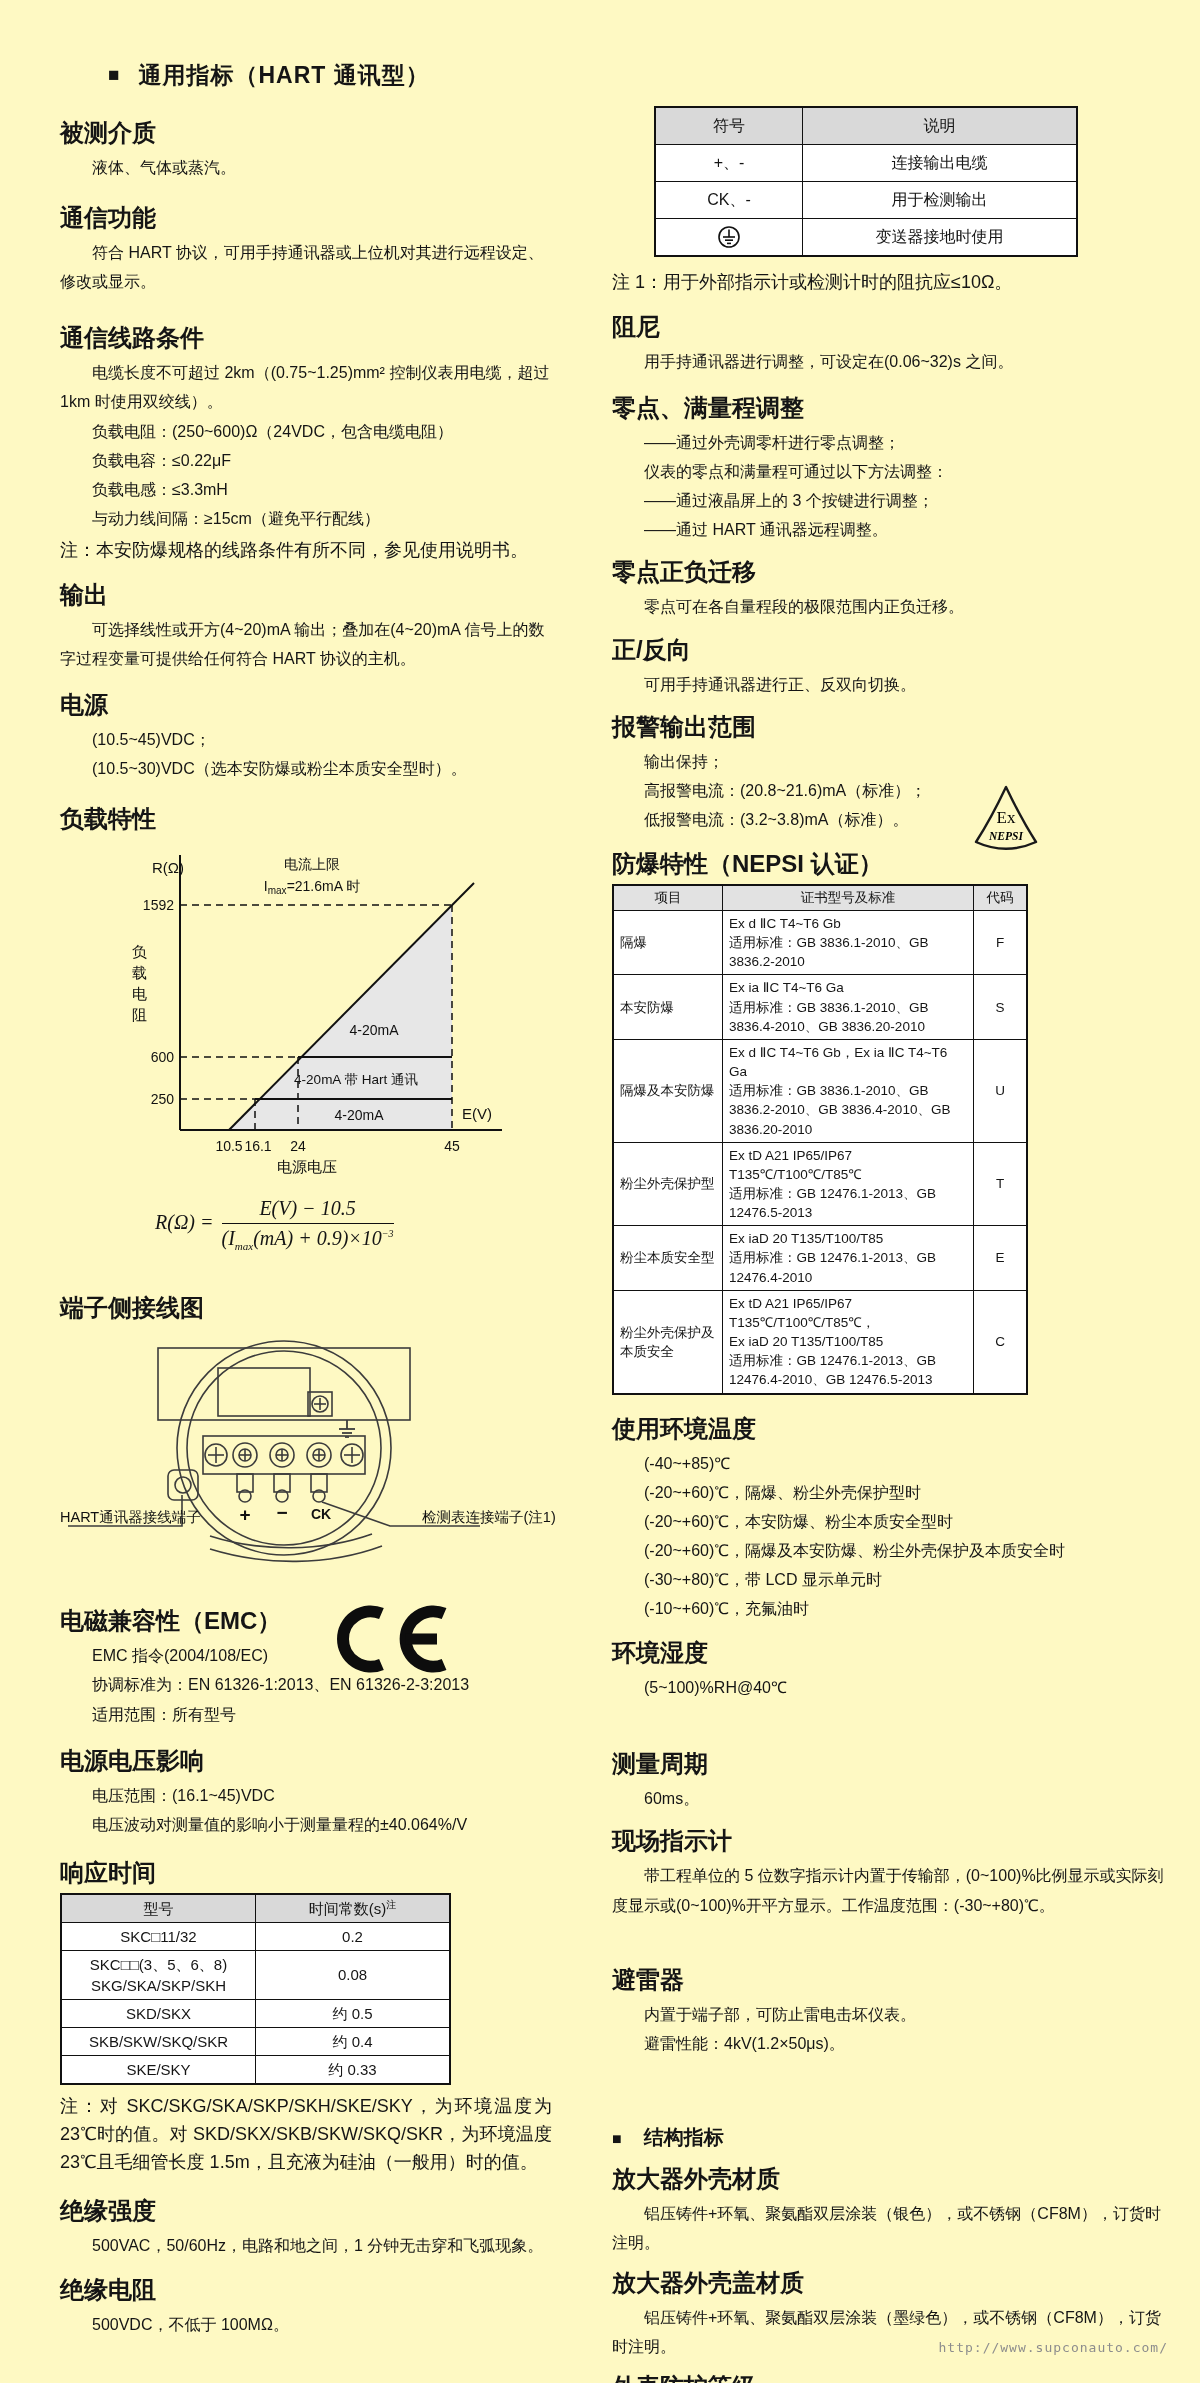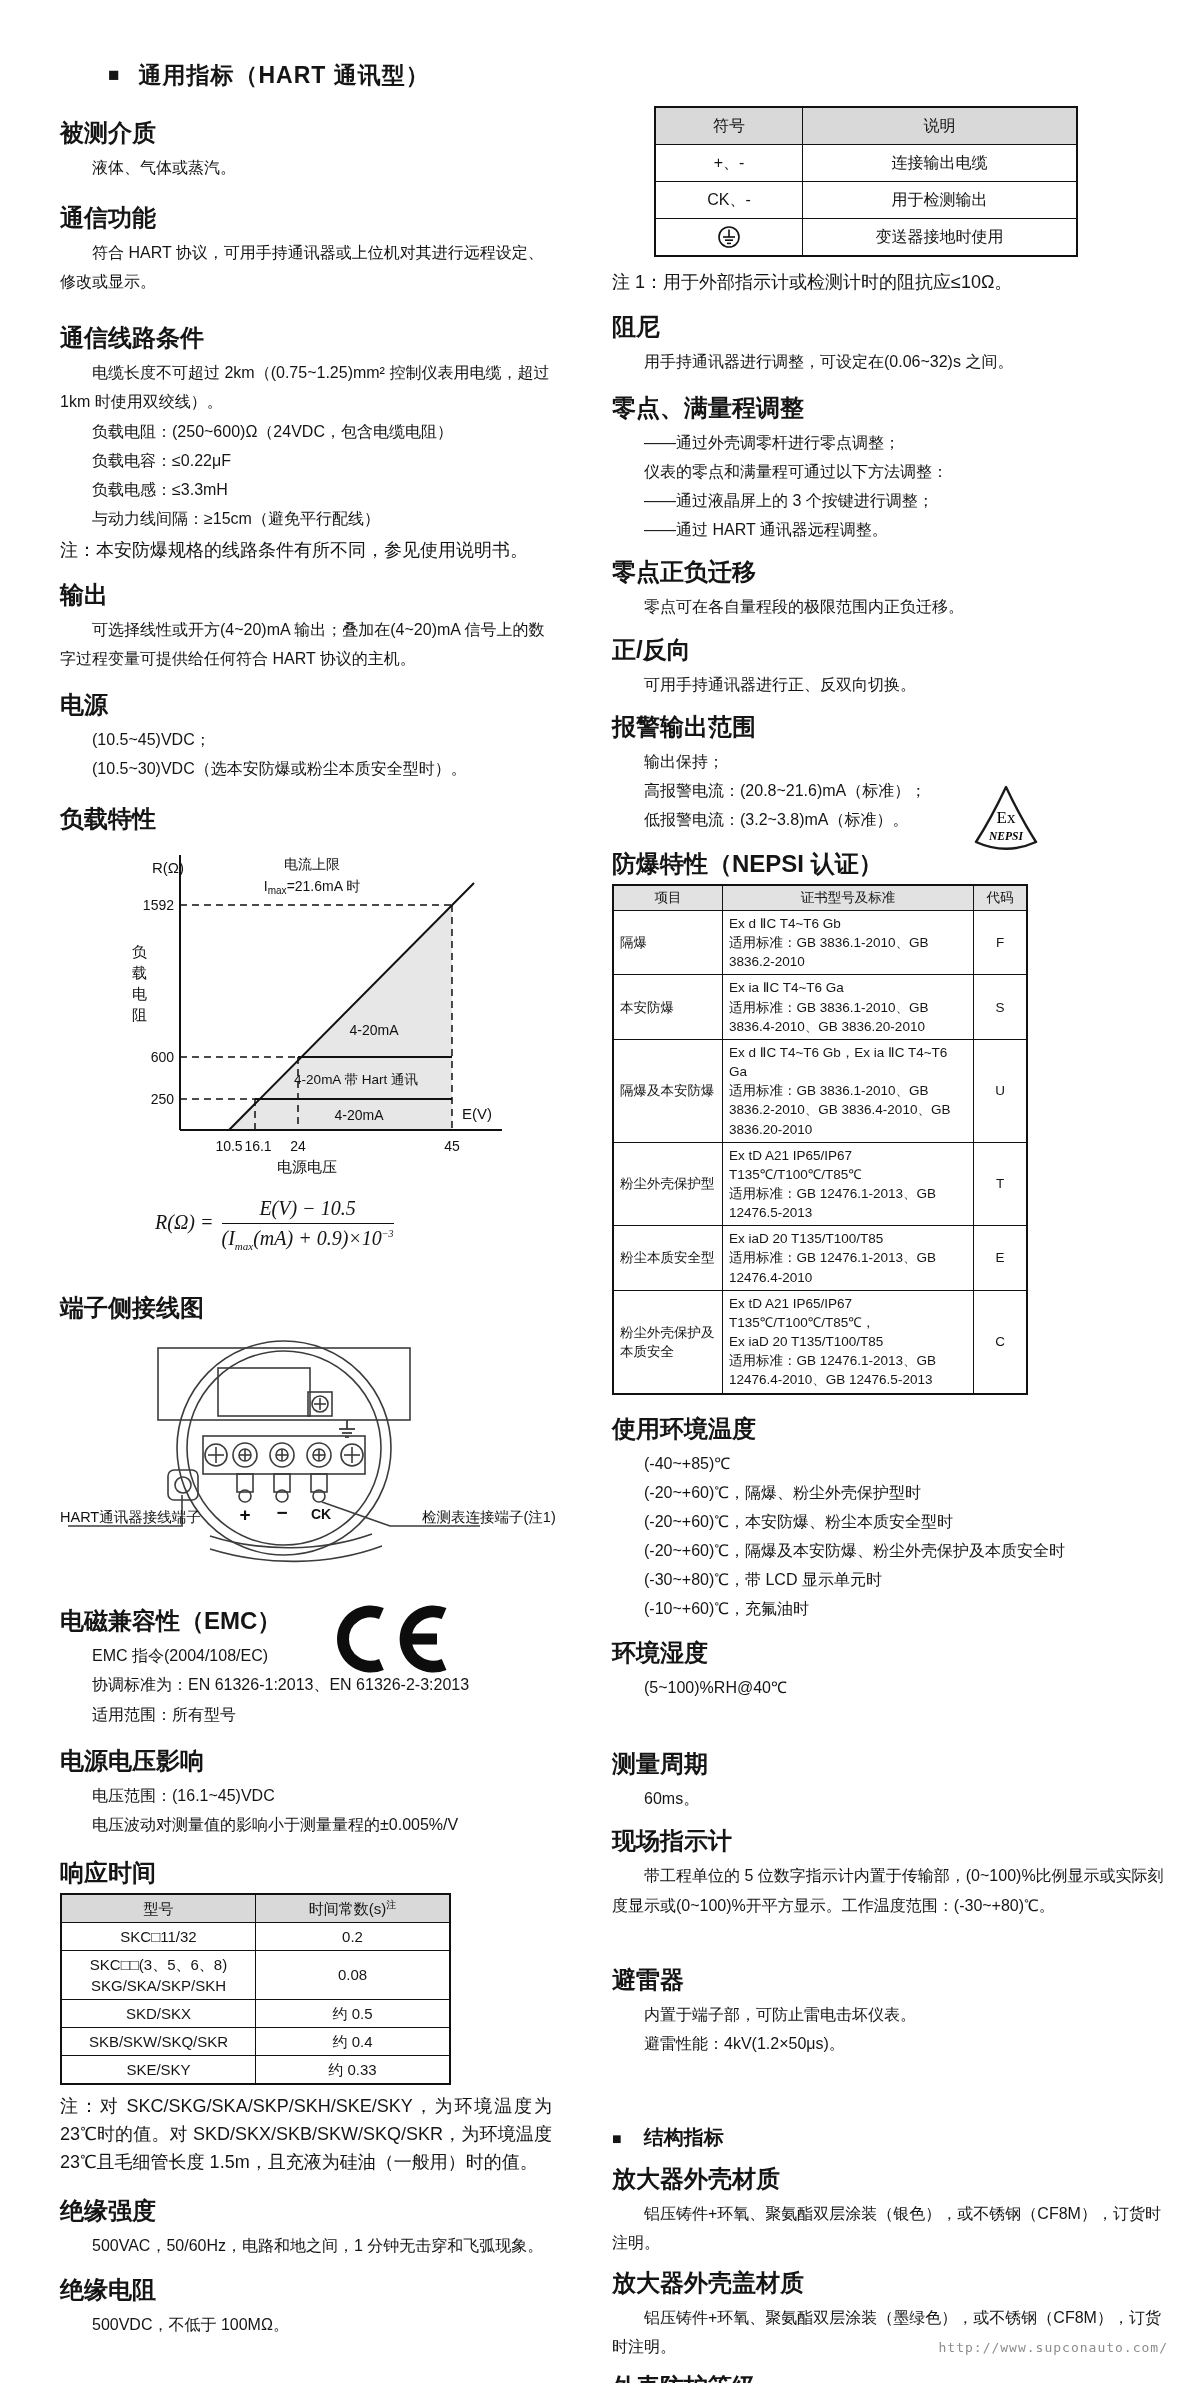--- a/index.html
+++ b/index.html
@@ -1,16 +1,16 @@
 <!DOCTYPE html>
 <html><head>
 <meta charset="utf-8">
 <style>
   html,body{margin:0;padding:0;background:#9a9a9a;}
-  .page{position:relative;width:1200px;height:2383px;background:#ffffff;overflow:hidden;
+  .page{position:relative;width:1200px;height:2383px;background:#fef9c3;overflow:hidden;
         font-family:"Liberation Sans",sans-serif;color:#151515;}
   .col{position:absolute;}
   .col-left{left:60px;top:60px;width:492px;}
   .col-right{left:612px;top:106px;width:556px;}
   .doc-title{font-size:23px;font-weight:700;letter-spacing:1px;}
   .doc-title .sq{font-size:19px;margin-right:18px;position:relative;top:-2px;}
   .sec{margin-top:18px;}
   .sec h3{font-size:24px;font-weight:700;margin:0 0 4px 0;}
   .sec p{font-size:16px;line-height:1.82;margin:0;text-indent:2em;}
   .note{font-size:18px;line-height:1.55;margin-top:4px;text-align:justify;}
@@ -229,21 +229,21 @@
         <line x1="80" y1="40" x2="114" y2="40" stroke="#0d0d0d" stroke-width="12"></line>
       </svg>
       <p>EMC 指令(2004/108/EC)</p>
       <p>协调标准为：EN 61326-1:2013、EN 61326-2-3:2013</p>
       <p>适用范围：所有型号</p>
     </div>
 
     <div class="sec" style="margin-top:16px;">
       <h3>电源电压影响</h3>
       <p>电压范围：(16.1~45)VDC</p>
-      <p>电压波动对测量值的影响小于测量量程的±0.005%/V</p>
+      <p>电压波动对测量值的影响小于测量量程的±40.064%/V</p>
     </div>
 
     <div class="sec" style="margin-top:18px;">
       <h3>响应时间</h3>
       <table class="tbl resp-table" style="margin-top:4px;">
         <tbody>
             <tr>
           <th style="width:50%;">型号</th>
           <th><span>时间常数(s)</span><sup>注</sup></th>
         </tr>

